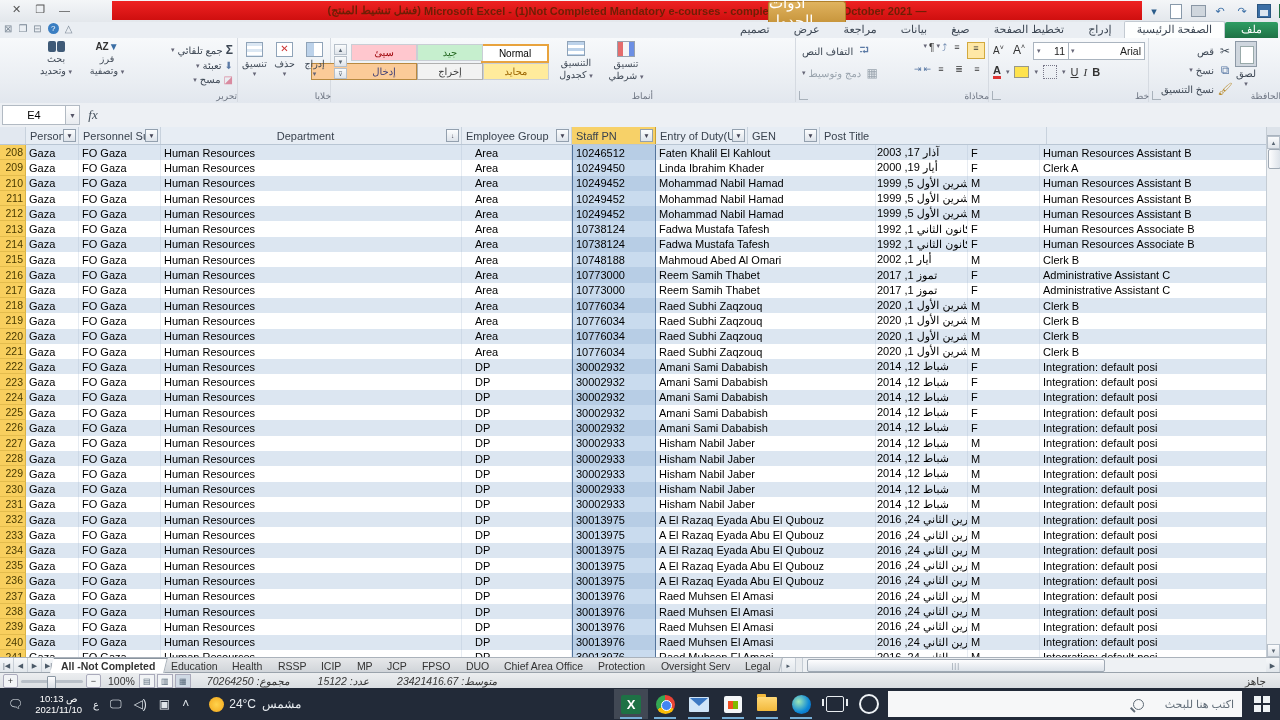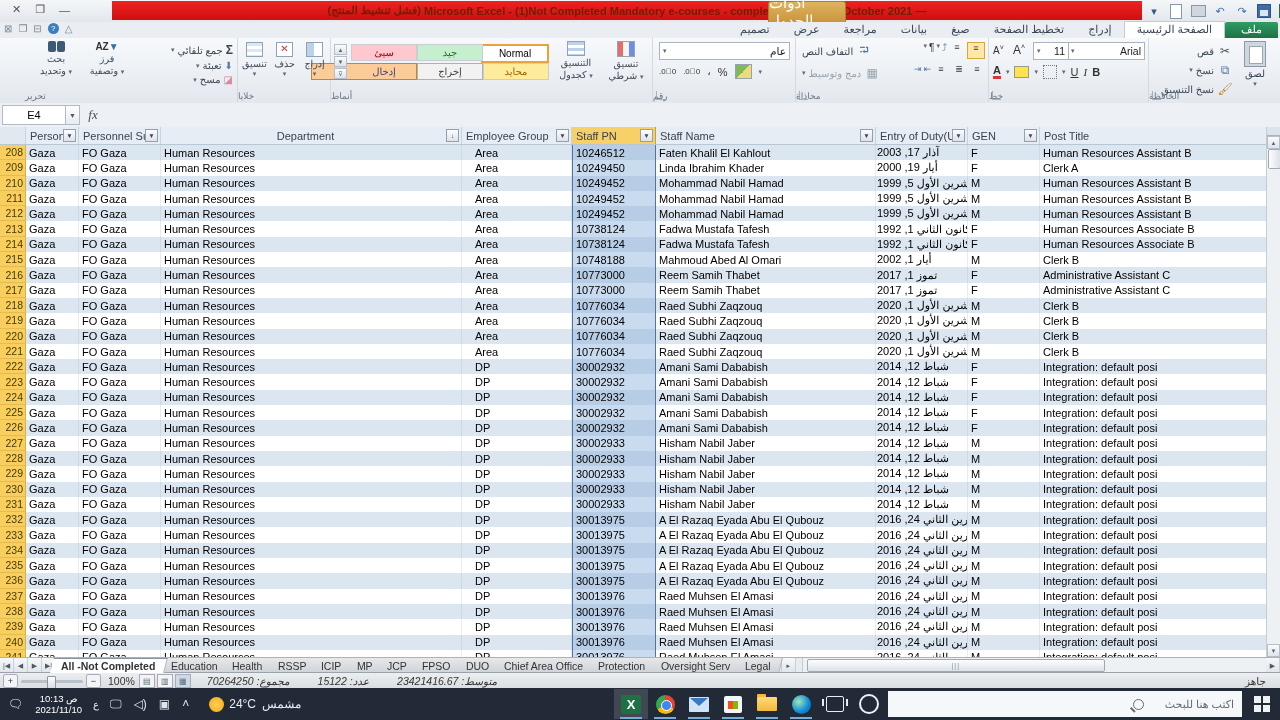--- a/index.html
+++ b/index.html
@@ -25,21 +25,21 @@
   #tabrow{left:0;top:22px;width:1280px;height:16px;background:#eaeef3;}
   .wb-ctl{position:absolute;left:4px;top:1px;display:flex;gap:6px;color:#7a8795;font-size:10px;align-items:center;}
   #rtabs{position:absolute;right:2px;top:0;height:16px;display:flex;flex-direction:row-reverse;align-items:flex-end;}
   .rtab{padding:1px 12px 2px 12px;color:#3c4653;cursor:pointer;font-size:11px;white-space:nowrap;}
   .rtab.active{background:#fdfefe;border:1px solid #c3cad2;border-bottom:none;border-radius:2px 2px 0 0;}
   .rtab.file{background:linear-gradient(#2e9d63,#1e7145);color:#fff;border-radius:2px 2px 0 0;padding:1px 16px 2px 16px;}
 
   
   #ribbon{left:0;top:38px;width:1280px;height:65px;background:linear-gradient(#f7f9fb,#e9edf2 70%,#e2e7ee);border-bottom:1px solid #b9c0c9;}
   .grp{position:absolute;top:0;height:64px;border-left:1px solid #d5dae1;}
-  .grp-label{position:absolute;bottom:1px;left:0;right:0;text-align:left;font-size:9px;color:#6b7380;}
+  .grp-label{position:absolute;bottom:1px;left:0;right:0;text-align:right;font-size:9px;color:#6b7380;}
   .dlg{position:absolute;bottom:2px;left:3px;width:8px;height:8px;border-left:1px solid #9aa4ae;border-bottom:1px solid #9aa4ae;opacity:.8;cursor:pointer;}
   .rbtn{cursor:pointer;color:#333;}
   .mini{font-size:10px;color:#3c4653;display:flex;align-items:center;gap:3px;direction:rtl;cursor:pointer;white-space:nowrap;}
   .dd{font-size:7px;color:#667;}
   .combo{background:#fff;border:1px solid #aab4bf;display:flex;align-items:center;justify-content:space-between;direction:ltr;padding:0 3px;font-size:10.5px;color:#222;cursor:pointer;}
   .icon16{width:16px;height:16px;display:flex;align-items:center;justify-content:center;font-size:12px;}
   .bigbtn{display:flex;flex-direction:column;align-items:center;gap:1px;font-size:10px;color:#3c4653;cursor:pointer;}
   .stylecell{width:64px;height:15px;border:1px solid #c9ced5;font-size:10px;display:flex;align-items:center;justify-content:center;cursor:pointer;}
   .fmt-grid{width:16px;height:14px;background:linear-gradient(90deg,#e46c6c 33%,#f5f5f5 33% 66%,#6c8fe4 66%);border:1px solid #98a2ae;}
   .tbl-ic{width:16px;height:13px;background:repeating-linear-gradient(#bcd2ea 0 3px,#fff 3px 6px);border:1px solid #8fa3b8;}
@@ -179,21 +179,21 @@
         <div class="rtab">بيانات</div>
         <div class="rtab">مراجعة</div>
         <div class="rtab">عرض</div>
         <div class="rtab">تصميم</div>
       </div>
   </div>
 
   <div class="abs" id="ribbon">
 
     <div class="grp" style="left:1148px;width:132px;">
-      <div class="bigbtn" style="position:absolute;right:7px;top:3px;width:38px;">
+      <div class="bigbtn" style="position:absolute;right:16px;top:3px;width:38px;">
         <div style="width:20px;height:24px;background:#cfd6de;border:1px solid #8d99a6;position:relative;">
           <div style="position:absolute;left:4px;top:4px;width:12px;height:16px;background:#fff;border:1px solid #9aa;"></div>
         </div>
         <span>لصق</span>
           <span class="dd">▾</span>
       </div>
       <div style="position:absolute;right:48px;top:5px;display:flex;flex-direction:column;gap:3px;">
         <div class="mini">
             <span class="icon16">✂</span>
             <span>قص</span>
@@ -260,36 +260,20 @@
       </div>
       <div class="mini" style="position:absolute;left:6px;top:27px;color:#9aa4ae;">
         <span class="icon16">▦</span>
           <span>دمج وتوسيط</span>
           <span class="dd">▾</span>
       </div>
       <div class="grp-label">محاذاة</div>
       <div class="dlg"></div>
     </div>
 
-    <div class="grp" style="left:652px;width:143px;">
-      <div class="combo" style="position:absolute;left:6px;top:4px;right:6px;height:16px;">
-          <span class="dd">▾</span>
-          <span>عام</span>
-        </div>
-      <div style="position:absolute;left:6px;top:26px;display:flex;align-items:center;gap:7px;direction:ltr;">
-        <span class="rbtn" style="font-size:8px;">.0⃔0</span>
-        <span class="rbtn" style="font-size:8px;">.0⃕0</span>
-        <span class="rbtn" style="font-size:11px;">،</span>
-        <span class="rbtn">%</span>
-        <span class="rbtn" style="display:inline-block;width:15px;height:13px;background:linear-gradient(135deg,#7fba5a 50%,#eedc7a 50%);border:1px solid #98a2ae;"></span>
-          <span class="dd">▾</span>
-      </div>
-      <div class="grp-label">رقم</div>
-      <div class="dlg"></div>
-    </div>
 
     <div class="grp" style="left:330px;width:322px;">
       <div class="bigbtn" style="position:absolute;right:2px;top:3px;width:50px;">
         <span class="fmt-grid"></span>
         <span style="font-size:9.5px;">تنسيق</span>
         <span style="font-size:9.5px;"><span>شرطي</span> <span class="dd">▾</span></span>
       </div>
       <div class="bigbtn" style="position:absolute;right:54px;top:3px;width:46px;">
         <span class="tbl-ic"></span>
         <span style="font-size:9.5px;">التنسيق</span>
@@ -389,24 +373,20 @@
           <span class="fbtn">↓</span>
         </div>
         <div class="hcell c4">
           <span class="htext">Employee Group</span>
           <span class="fbtn">▼</span>
         </div>
         <div class="hcell c5 sel">
           <span class="htext">Staff PN</span>
           <span class="fbtn">▼</span>
         </div>
-        <div class="hcell c6">
-          <span class="htext">Staff Name</span>
-          <span class="fbtn">▼</span>
-        </div>
         <div class="hcell c7">
           <span class="htext">Entry of Duty(UNRWA)</span>
           <span class="fbtn">▼</span>
         </div>
         <div class="hcell c8">
           <span class="htext">GEN</span>
           <span class="fbtn">▼</span>
         </div>
         <div class="hcell c9">
           <span class="htext">Post Title</span>

